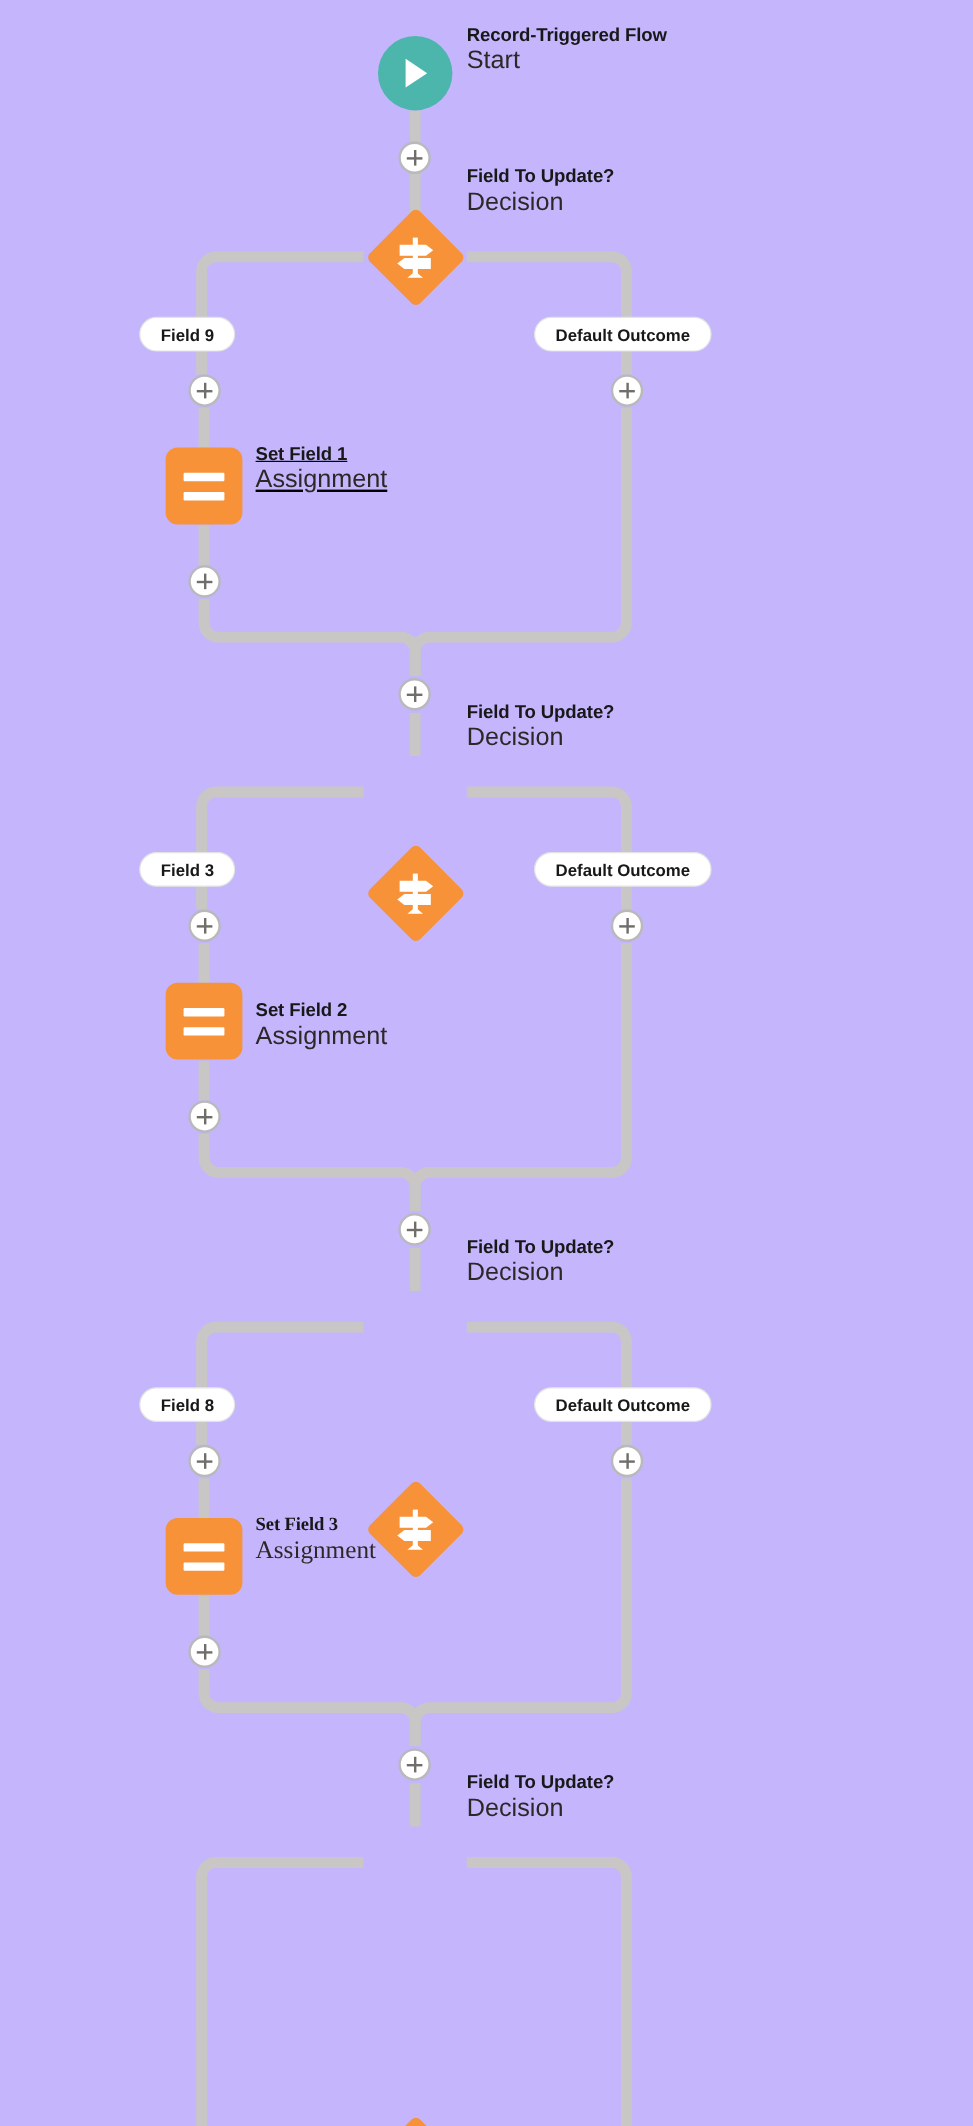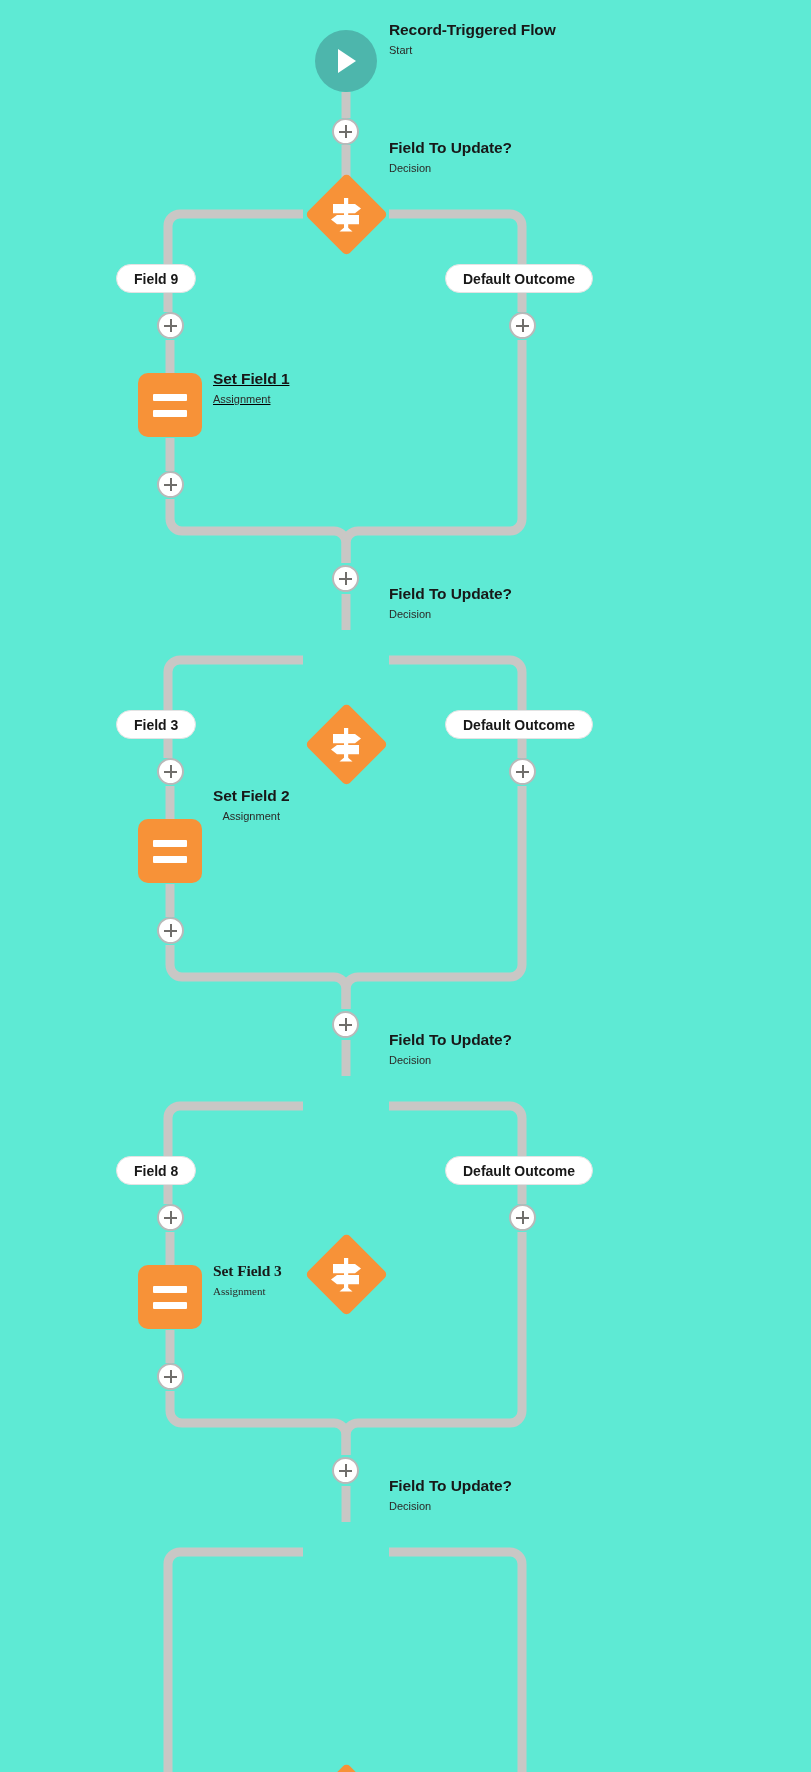--- a/index.html
+++ b/index.html
@@ -7,21 +7,21 @@
     width: 811px;
     height: 1772px;
     background: #ffffff;
     font-family: "Liberation Sans", sans-serif;
     overflow: hidden;
   }
   #canvas {
     position: relative;
     width: 811px;
     height: 1772px;
-    background: #5eead4;
+    background: #c4b5fd;
   }
   
   #wires {
     position: absolute;
     left: 0; top: 0;
     width: 811px; height: 1772px;
     pointer-events: none;
   }
   
   .node { position: absolute; }
@@ -91,21 +91,21 @@
   
   .label-block { position: absolute; white-space: nowrap; }
   .label-title {
     font-size: 15.5px;
     font-weight: bold;
     color: #181818;
     line-height: 20px;
     letter-spacing: -0.1px;
   }
   .label-sub {
-    font-size: 11px;
+    font-size: 21px;
     font-weight: normal;
     color: #2b2826;
     line-height: 21px;
   }
 
   
   .pill {
     position: absolute;
     height: 29px;
     border: 1px solid #e3e3e3;
@@ -262,21 +262,21 @@
   </div>
 
   <div class="node" style="left:138px; top:819px;">
     <div class="assign-square">
       <span style="display:contents;">
         <span class="assign-bar"></span>
         <span class="assign-bar"></span>
       </span>
     </div>
   </div>
-  <div class="label-block" style="left:213px; top:786px;text-align:center;">
+  <div class="label-block" style="left:213px; top:833px;">
     <div class="label-title">Set Field 2</div>
     <div class="label-sub">Assignment</div>
   </div>
 
   <div class="node" style="left:157px; top:917px;">
     <div class="plus-btn"></div>
   </div>
 
   <div class="node" style="left:332px; top:1011px;">
     <div class="plus-btn"></div>

